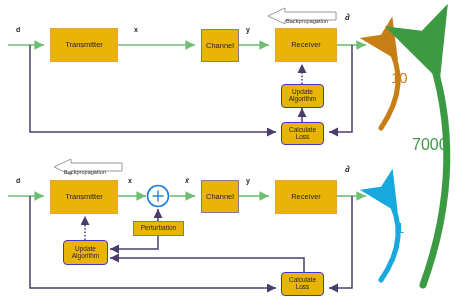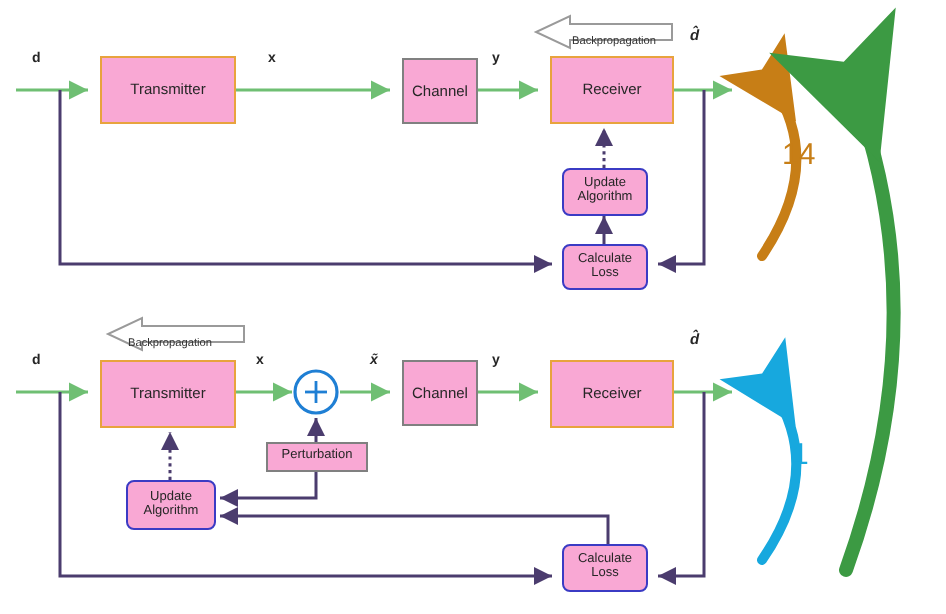--- a/index.html
+++ b/index.html
@@ -1,20 +1,20 @@
 <!DOCTYPE html>
 <html><head>
 <meta charset="utf-8">
 <style>
   html,body{margin:0;padding:0;background:#ffffff;}
   body{font-family:"Liberation Sans", sans-serif;}
   #stage{position:relative;width:473px;height:307px;background:#ffffff;overflow:hidden;}
   #svgroot{position:absolute;left:0;top:0;width:473px;height:307px;}
   .blk{position:absolute;box-sizing:border-box;display:flex;align-items:center;
-       justify-content:center;text-align:center;background:#f9a8d4;}
+       justify-content:center;text-align:center;background:#eab308;}
   .blk span{display:block;line-height:1.05;}
   .blk-orange{border:1.6px solid #E8A33D;}
   .blk-gray{border:1.3px solid #808080;justify-content:center;}
   .blk-blue{border:1.4px solid #3B3BC4;border-radius:4px;}
   .lbl{position:absolute;color:#262626;white-space:nowrap;}
   .num{position:absolute;white-space:nowrap;font-weight:400;}
   .bp-txt{position:absolute;color:#333;white-space:nowrap;}
 </style>
 </head>
 <body>
@@ -161,16 +161,17 @@
     <span>Loss</span>
   </div>
 
   <div class="lbl" style="left:16px;top:177px;font-size:7px;font-weight:bold;">d</div>
   <div class="lbl" style="left:128px;top:177px;font-size:7px;font-weight:bold;">x</div>
   <div class="lbl" style="left:185px;top:177px;font-size:7px;font-weight:bold;font-style:italic;">x̃</div>
   <div class="lbl" style="left:246px;top:177px;font-size:7px;font-weight:bold;">y</div>
   <div class="lbl" style="left:345px;top:165px;font-size:7.5px;font-style:italic;font-weight:bold;">d̂</div>
   <div class="bp-txt" style="left:64px;top:169px;font-size:5.6px;">Backpropagation</div>
 
-  <div class="num" style="left:391px;top:69px;font-size:15px;color:#C77E16;">14</div>
+  <div class="num" style="left:391px;top:69px;font-size:15px;color:#C77E16;">10</div>
   <div class="num" style="left:396px;top:219px;font-size:15px;color:#17A8DE;">1</div>
+  <div class="num" style="left:412px;top:136px;font-size:16px;color:#3C9A43;">7000</div>
 
 </div>
 
 </body></html>

